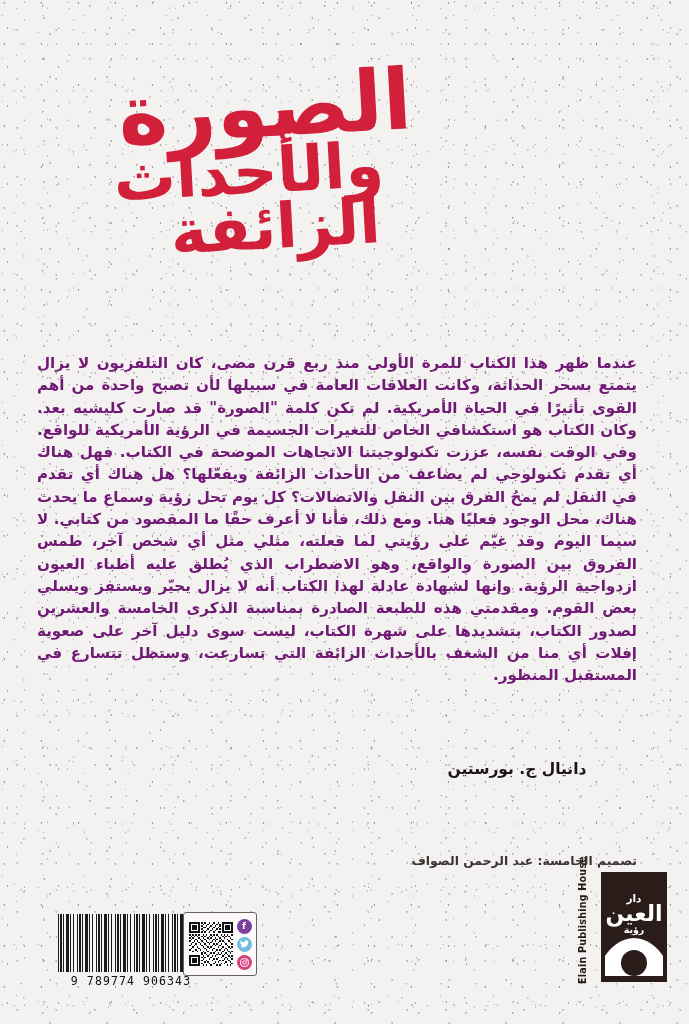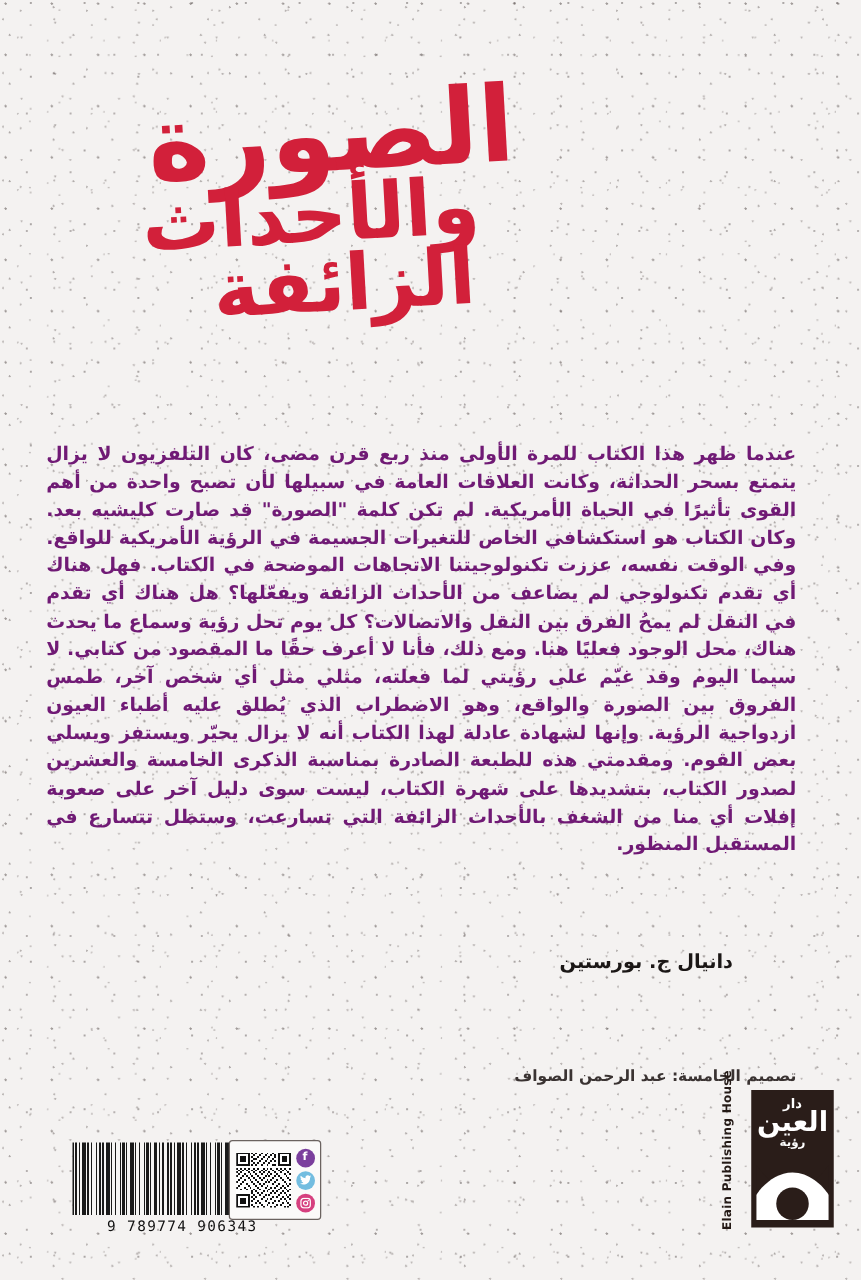--- a/index.html
+++ b/index.html
@@ -88,21 +88,21 @@
   .barcode-wrap{position:absolute;left:56px;bottom:36px;width:150px;}
   .barcode-bars{
     height:58px;width:148px;
     background-image:repeating-linear-gradient(90deg,
       #1a1a1a 0 1px, #f6f5f4 1px 2px, #1a1a1a 2px 4px, #f6f5f4 4px 5px,
       #1a1a1a 5px 6px, #f6f5f4 6px 8px, #1a1a1a 8px 11px, #f6f5f4 11px 12px,
       #1a1a1a 12px 13px, #f6f5f4 13px 15px, #1a1a1a 15px 16px, #f6f5f4 16px 19px);
   }
   .barcode-num{
     margin-top:2px;font-family:"DejaVu Sans Mono","Liberation Mono",monospace;
-    font-size:11.5px;color:#111;letter-spacing:1.1px;direction:ltr;text-align:right;
+    font-size:11.5px;color:#111;letter-spacing:1.1px;direction:ltr;text-align:center;
   }
 
   
   .qr-panel{
     position:absolute;left:183px;bottom:48px;
     width:74px;height:64px;background:#fbfaf9;
     border:1px solid #6b6360;border-radius:3px;
     display:flex;align-items:center;justify-content:center;gap:4px;
     padding:4px;box-sizing:border-box;
   }
@@ -119,21 +119,21 @@
   
   .publisher{
     position:absolute;right:22px;bottom:34px;width:92px;height:118px;
   }
   .pub-box{
     position:absolute;right:0;top:0;width:66px;height:110px;
     background:#2a1d19;overflow:hidden;
   }
   .pub-ar{
     color:#fff;direction:rtl;text-align:center;font-weight:bold;
-    padding-top:6px;line-height:1.02;
+    padding-top:21px;line-height:1.02;
   }
   .pub-ar .l1{font-size:10.5px;display:block;}
   .pub-ar .l2{font-size:22px;display:block;margin-top:-1px;}
   .pub-ar .l3{font-size:9.5px;display:block;margin-top:0px;}
   .pub-eye{
     position:absolute;left:50%;bottom:6px;transform:translateX(-50%);
     width:58px;height:44px;
   }
   .pub-vert{
     position:absolute;left:2px;bottom:6px;

